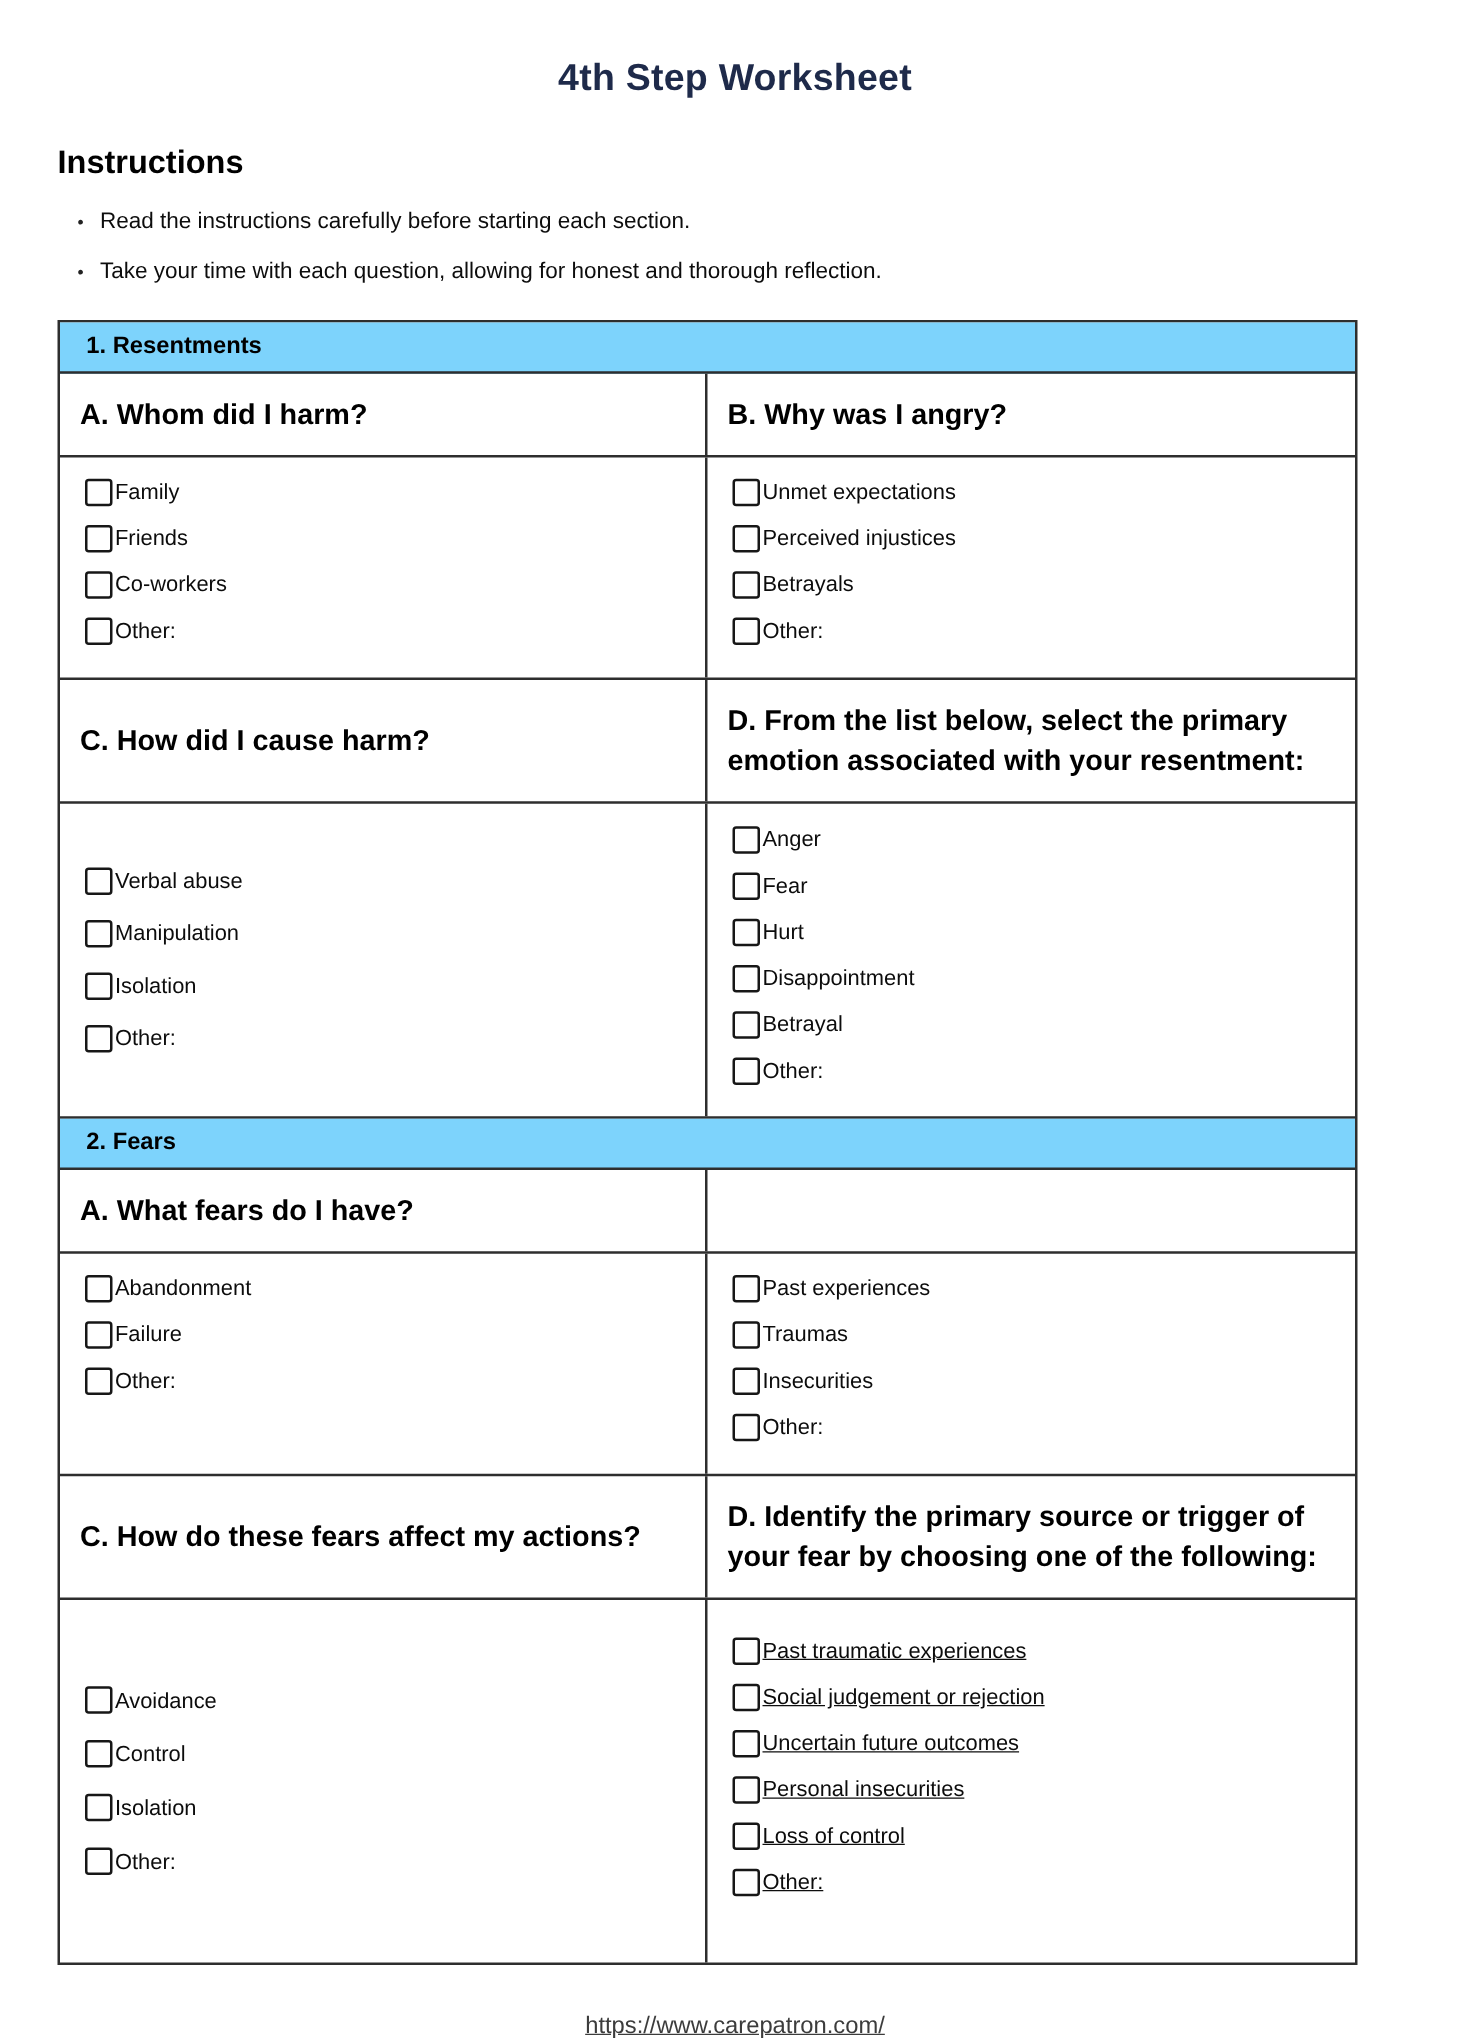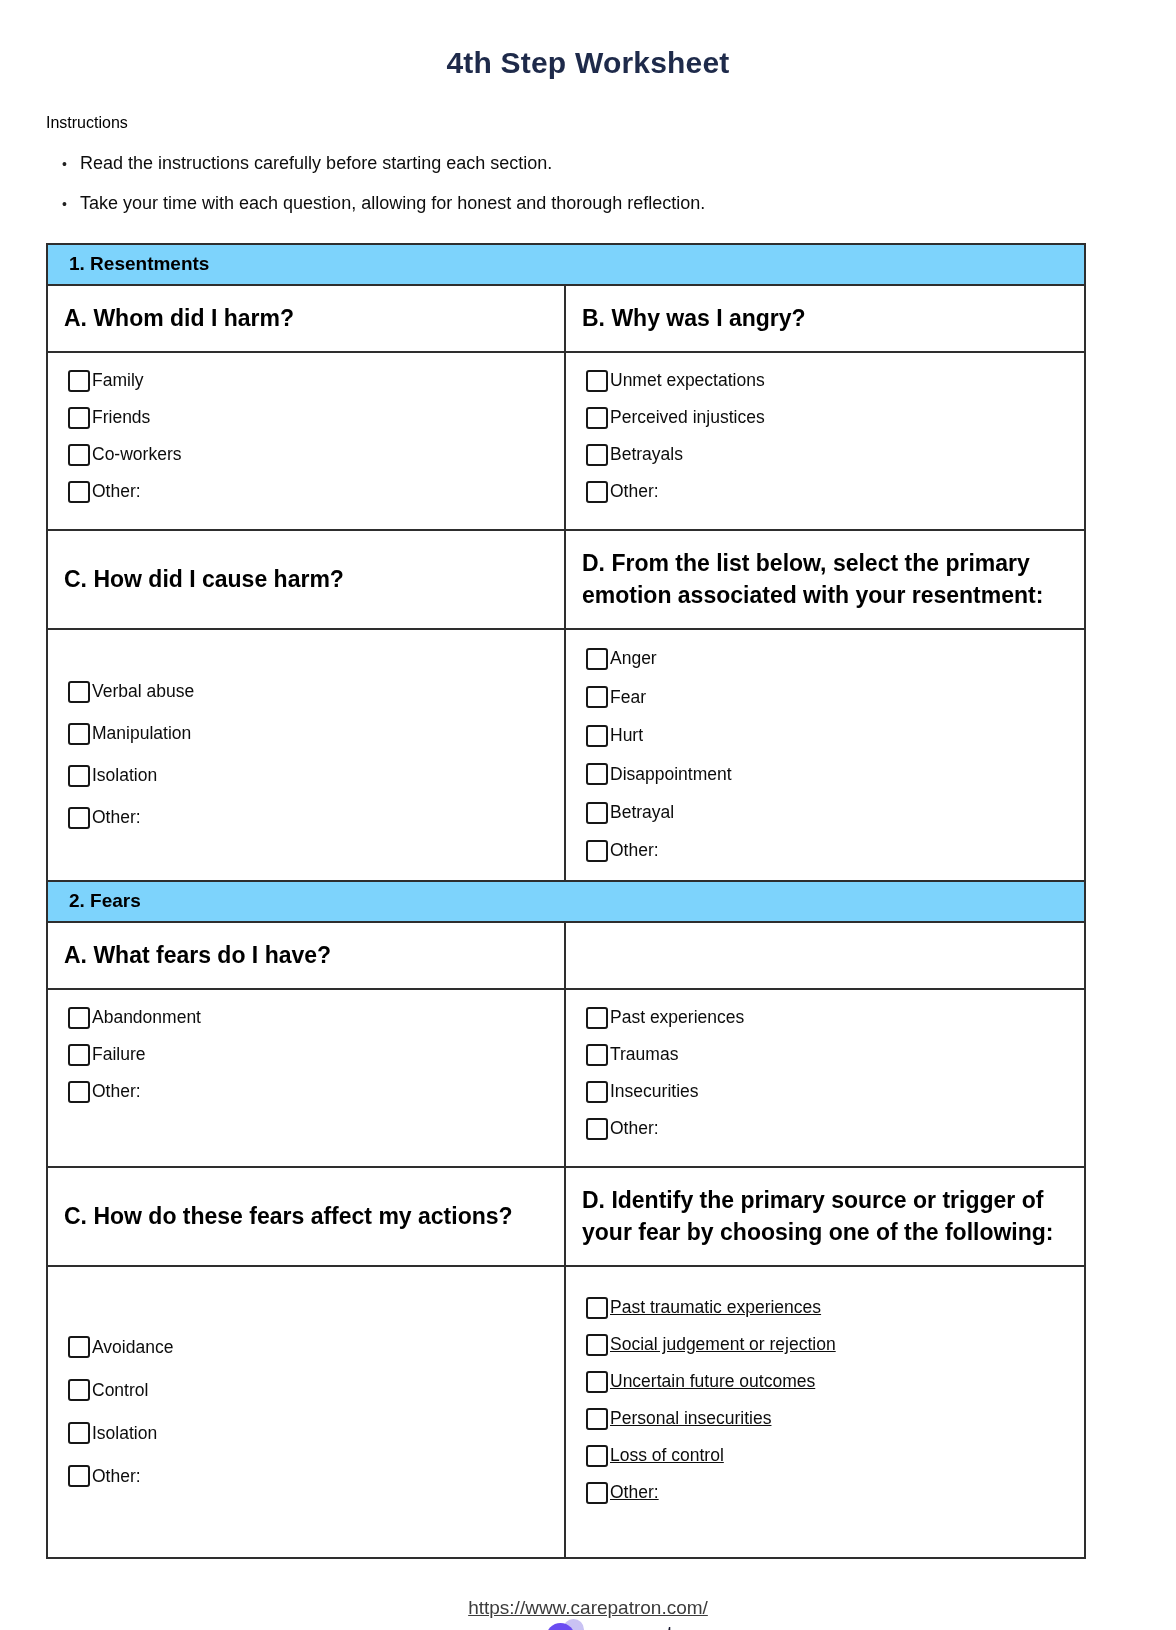--- a/index.html
+++ b/index.html
@@ -14,21 +14,21 @@
 
   .title {
     text-align:center;
     color:#1e2a4a;
     font-size:30px;
     font-weight:700;
     letter-spacing:.2px;
   }
 
   .instructions { margin-top:34px; }
-  .instructions-heading { font-size:16px; font-weight:400; color:#000; }
+  .instructions-heading { font-size:26px; font-weight:700; color:#000; }
   .instr-list { list-style:none; margin-top:19px; }
   .instr-list li {
     position:relative;
     padding-left:34px;
     font-size:18px;
     line-height:24px;
     margin-bottom:16px;
     color:#0d0d0d;
   }
   .instr-list li::before {
@@ -62,21 +62,21 @@
   .cell.first { border-right:2px solid #2e2e2e; }
 
   .qrow .cell { min-height:57px; display:flex; align-items:center; }
   .qdrow .cell { min-height:86px; display:flex; align-items:center; }
   .q { font-size:23px; font-weight:700; line-height:1.42; color:#000; }
 
   .opts { display:flex; flex-direction:column; }
   .orow1 .cell { min-height:176px; padding:17px 16px 18px 20px; row-gap:15px; }
   .orow2a .cell { min-height:250px; }
   .orow2a .cell.first { justify-content:center; row-gap:20px; padding-left:20px; }
-  .orow2a .cell.second { row-gap:15px; padding:18px 16px 18px 20px;justify-content:space-between; }
+  .orow2a .cell.second { row-gap:15px; padding:18px 16px 18px 20px; }
   .orow2b .cell { min-height:290px; }
   .orow2b .cell.first { justify-content:center; row-gap:21px; padding-left:20px; }
   .orow2b .cell.second { row-gap:15px; padding:30px 16px 18px 20px;text-decoration:underline; }
 
   .opt { display:flex; align-items:center; gap:2px; font-size:17.5px; color:#0c0c0c; }
   .cb {
     width:22px; height:22px; flex:0 0 22px;
     border:2px solid #171717;
     border-radius:3px;
     background:#fff;

